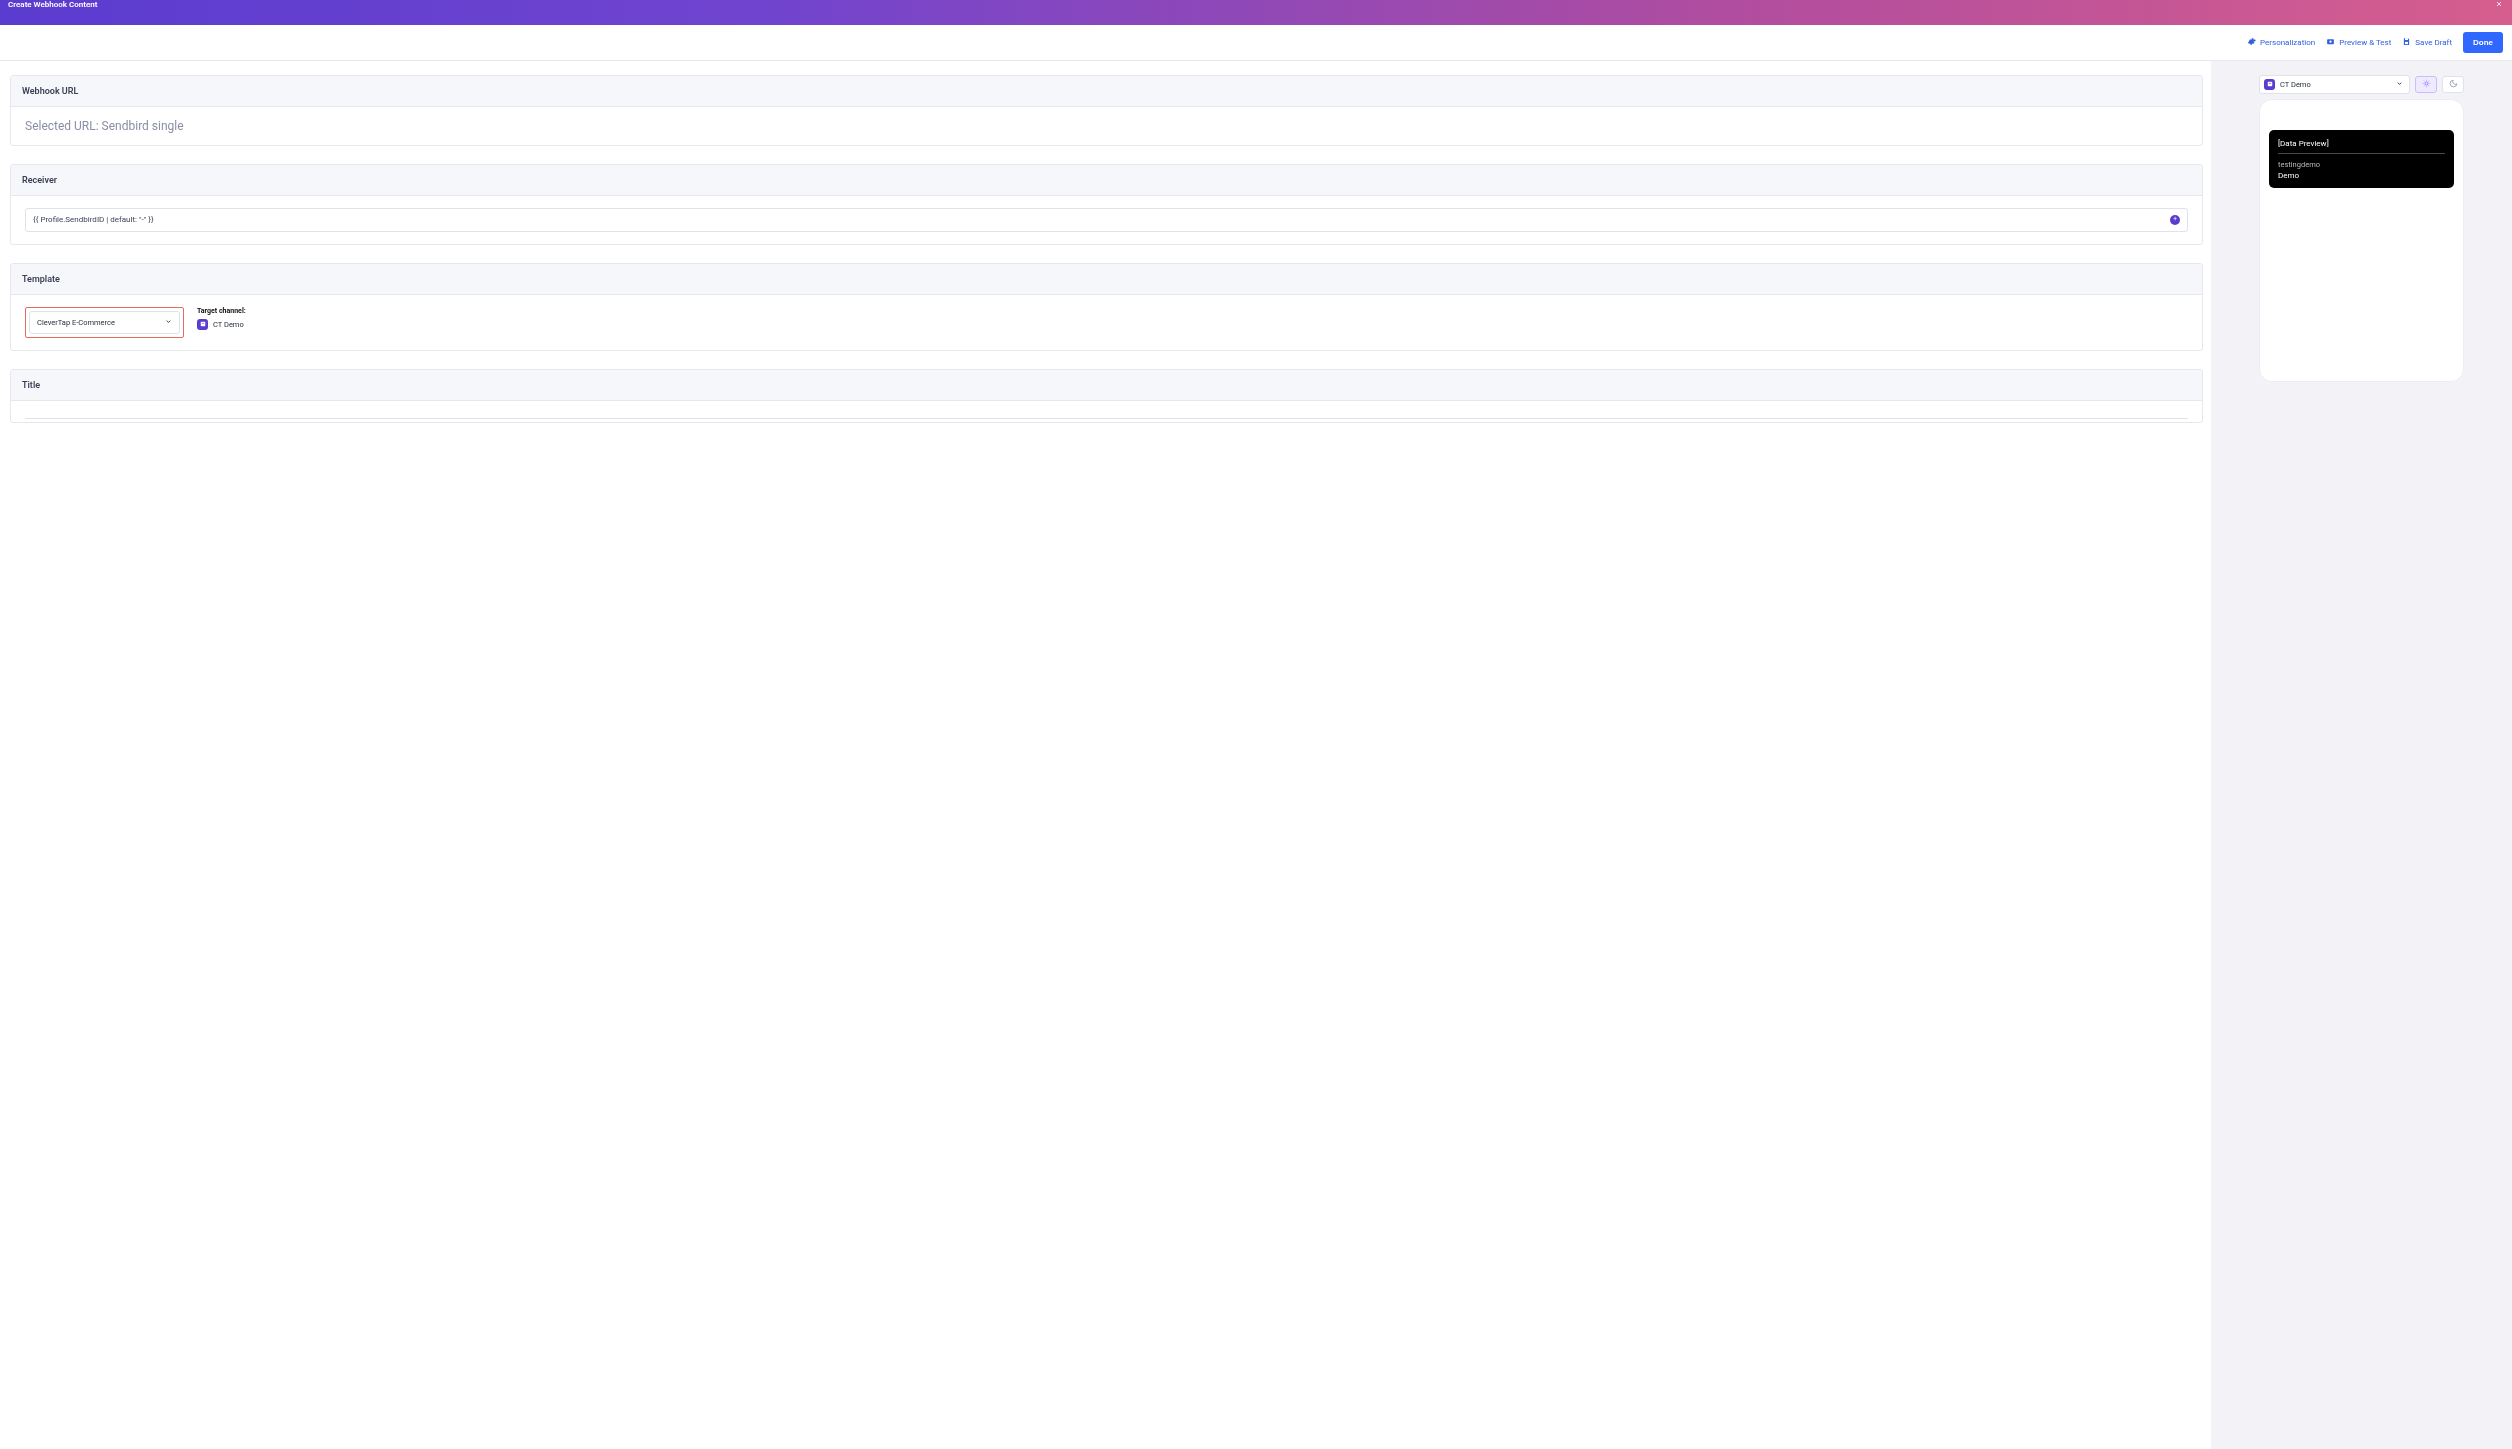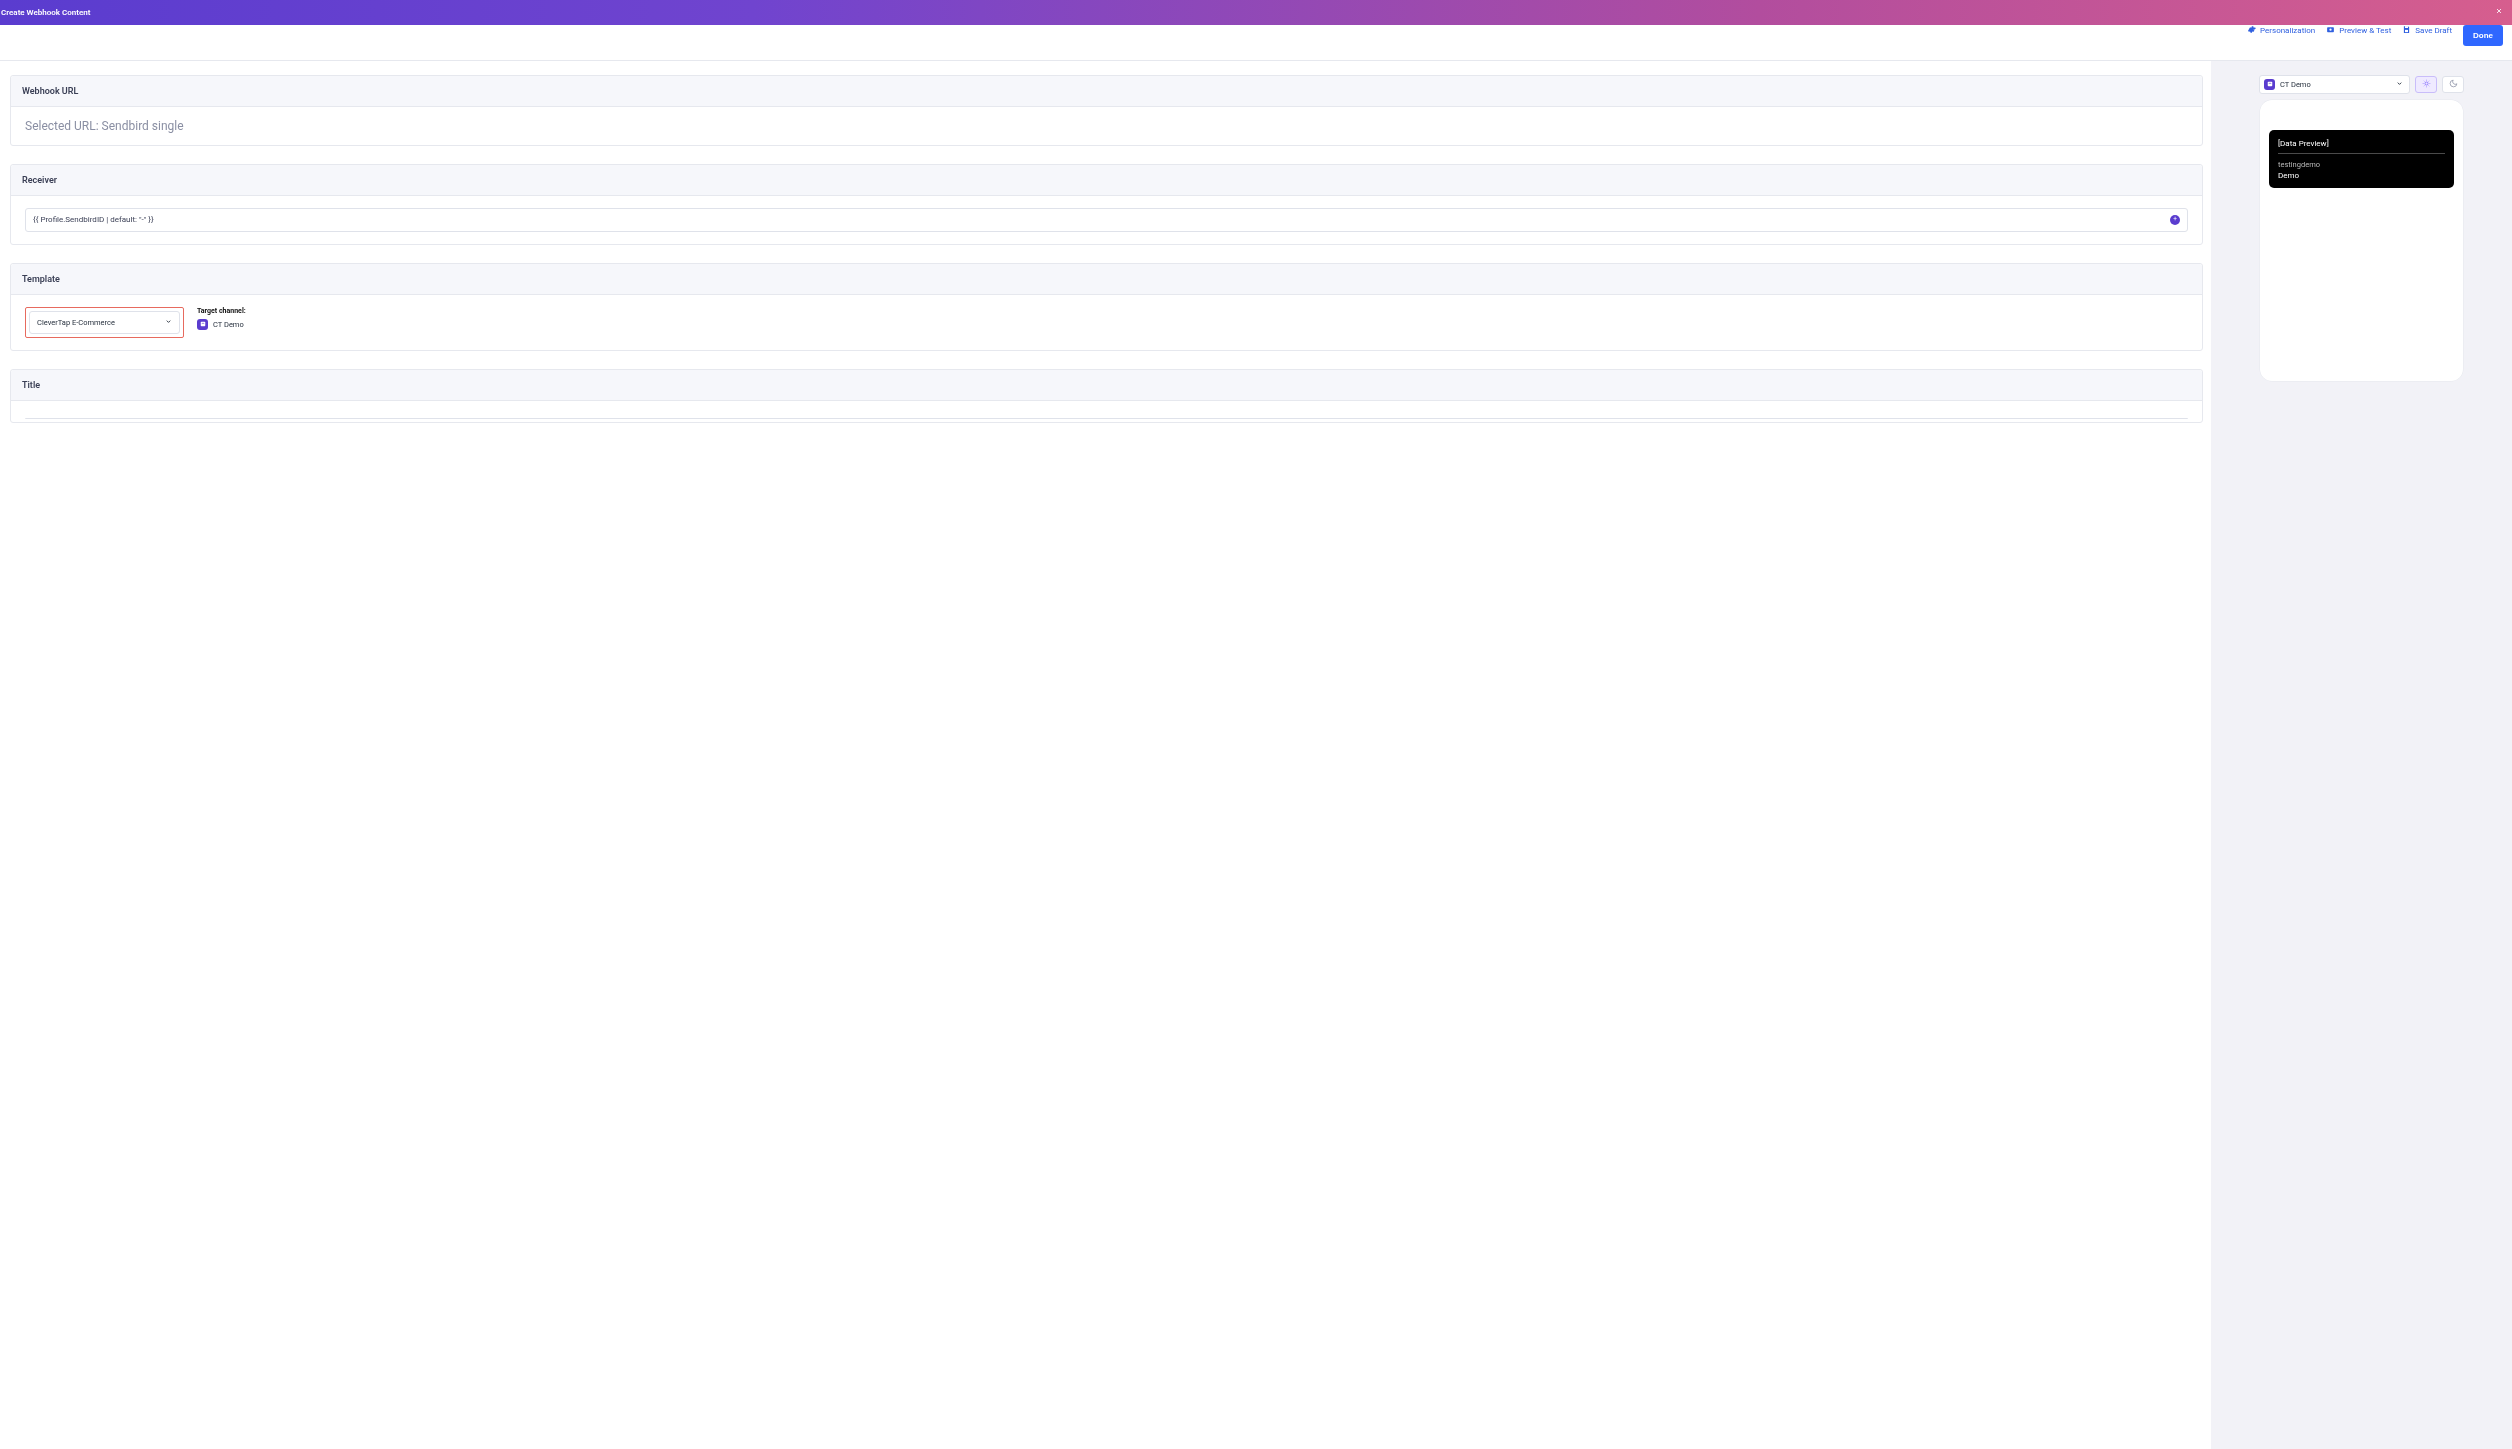--- a/index.html
+++ b/index.html
@@ -1,22 +1,22 @@
 <!DOCTYPE html>
 <html><head>
 <meta charset="utf-8">
 <style>
   * { box-sizing: border-box; margin: 0; padding: 0; }
   html, body { width: 100%; height: 100%; font-family: -apple-system, BlinkMacSystemFont, "Segoe UI", Roboto, Helvetica, Arial, sans-serif; font-size: 7.5px; color: #1f2937; background: #fff; }
   .app { display: flex; flex-direction: column; height: 100vh; }
-  .header-bar { display: flex; align-items: center; justify-content: space-between; height: 24.6px; padding: 0 9px 0 1px; background: linear-gradient(90deg, #5a3ccf 0%, #7044cf 30%, #b24d9e 70%, #d65e8e 100%); color: #fff; }
+  .header-bar { display: flex; align-items: flex-start; justify-content: space-between; height: 24.6px; padding: 0 9px 0 8px; background: linear-gradient(90deg, #5a3ccf 0%, #7044cf 30%, #b24d9e 70%, #d65e8e 100%); color: #fff; }
   .header-title { font-size: 8px; font-weight: 600; }
   .header-close { font-size: 9px; cursor: pointer; }
   .header-close svg { width: 8px; height: 8px; stroke: #fff; }
-  .action-bar { display: flex; align-items: flex-start; justify-content: flex-end; gap: 11px; padding: 0 9px; height: 36px; border-bottom: 0.5px solid #e6e8ee; }
+  .action-bar { display: flex; align-items: center; justify-content: flex-end; gap: 11px; padding: 0 9px; height: 36px; border-bottom: 0.5px solid #e6e8ee; }
   .ab-link { display: inline-flex; align-items: center; gap: 4px; color: #3060e0; font-size: 8px; cursor: pointer; }
   .ab-link svg { width: 9px; height: 9px; }
   .done-btn { background: #2f67ff; color: #fff; border: none; border-radius: 3px; padding: 6px 10px; font-size: 8px; font-weight: 600; cursor: pointer; }
   .body-area { flex: 1; display: flex; overflow: hidden; }
   .left-pane { flex: 1; overflow-y: auto; padding: 14px 8px 0 10px; }
   .left-pane::-webkit-scrollbar { width: 5px; }
   .left-pane::-webkit-scrollbar-thumb { background: #c0c4d0; border-radius: 3px; }
   .left-pane::-webkit-scrollbar-track { background: #eef0f5; }
   .card { border: 0.5px solid #e6e8ee; border-radius: 3px; margin-bottom: 18px; background: #fff; }
   .card-header { padding: 10px 11px; background: #f6f7fb; color: #3a3f55; font-size: 9px; font-weight: 600; border-bottom: 0.5px solid #e6e8ee; border-radius: 3px 3px 0 0; }

